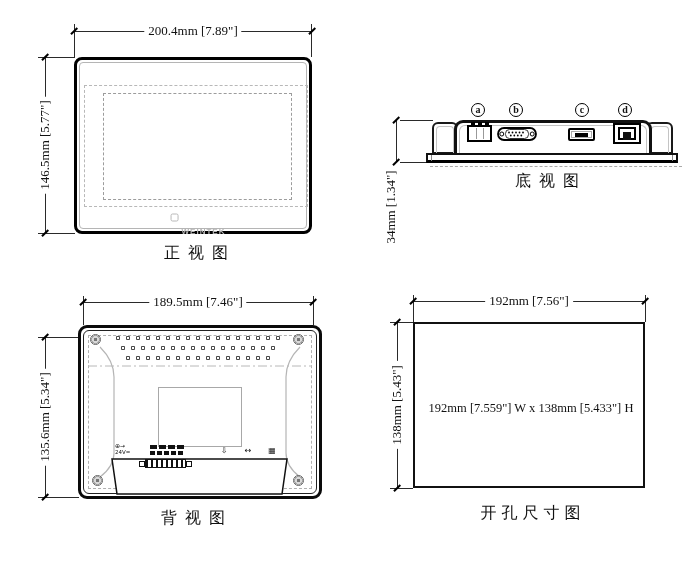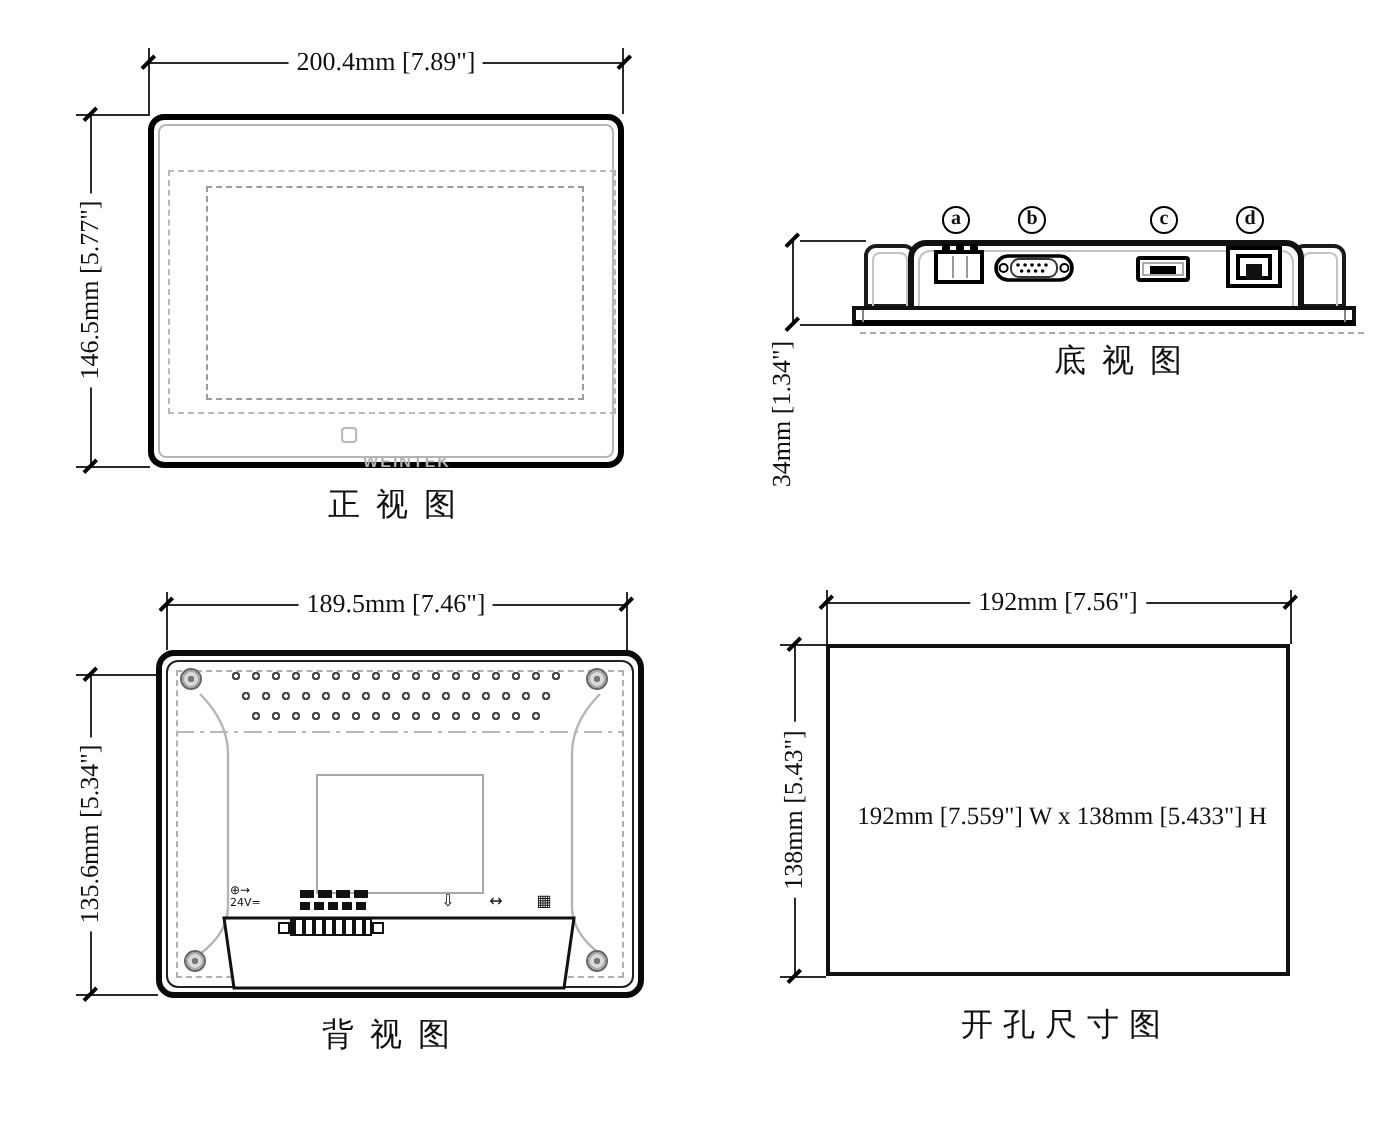--- a/index.html
+++ b/index.html
@@ -116,21 +116,21 @@
       <span class="abs" style="left:3px;top:2px;width:18px;height:13px;border:2px solid #000;"></span>
       <span class="abs" style="left:8px;top:7px;width:8px;height:8px;background:#111;"></span>
     </div>
 
     <div class="hline" style="left:400px;top:120px;width:33px;"></div>
     <div class="hline" style="left:400px;top:162px;width:27px;"></div>
     <div class="vline" style="left:396px;top:120px;height:42px;"></div>
     <div class="tick" style="left:396px;top:120px;"></div>
     <div class="tick" style="left:396px;top:162px;"></div>
     <div class="dimtext rot" style="left:391px;top:207px;background:none;">34mm [1.34"]</div>
-    <div class="caption" style="left:563px;top:181px;">底视图</div>
+    <div class="caption" style="left:551px;top:181px;">底视图</div>
   </section>
 
   <section>
 
     <div class="vline" style="left:83px;top:296px;height:29px;"></div>
     <div class="vline" style="left:313px;top:296px;height:29px;"></div>
     <div class="hline" style="left:83px;top:302px;width:230px;"></div>
     <div class="tick" style="left:83px;top:302px;"></div>
     <div class="tick" style="left:313px;top:302px;"></div>
     <div class="dimtext" style="left:198px;top:302px;">189.5mm [7.46"]</div>

